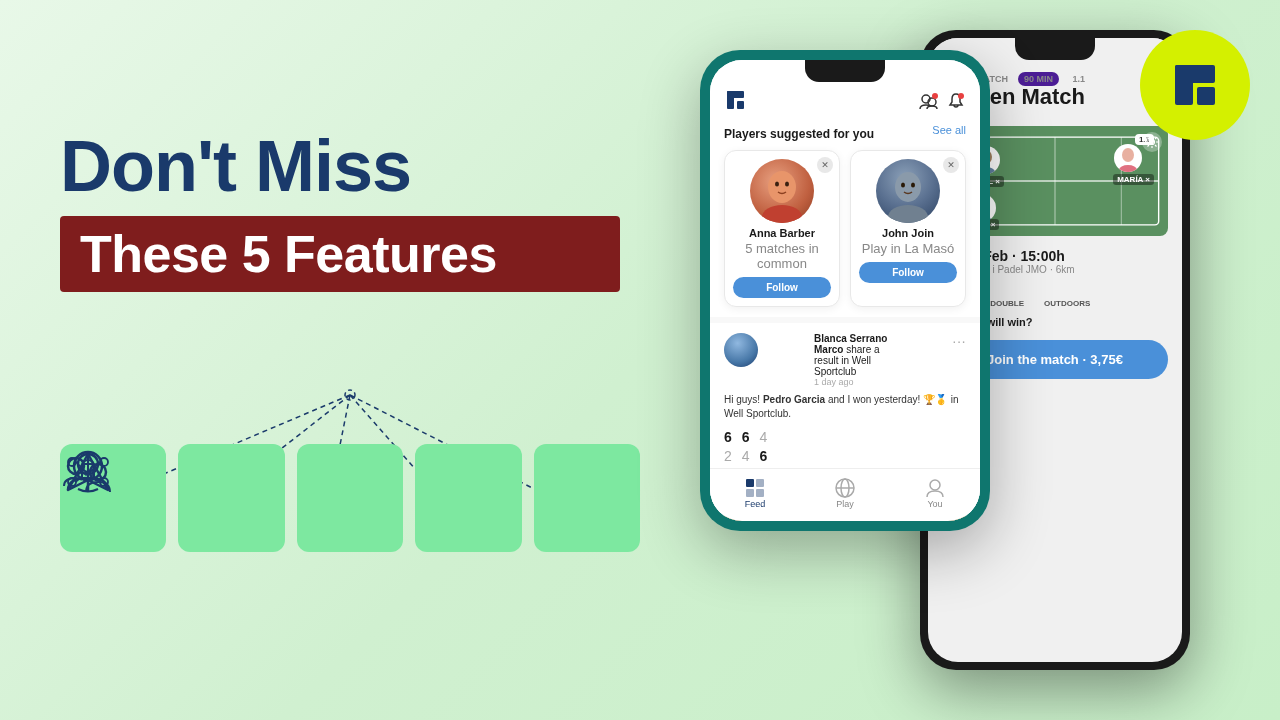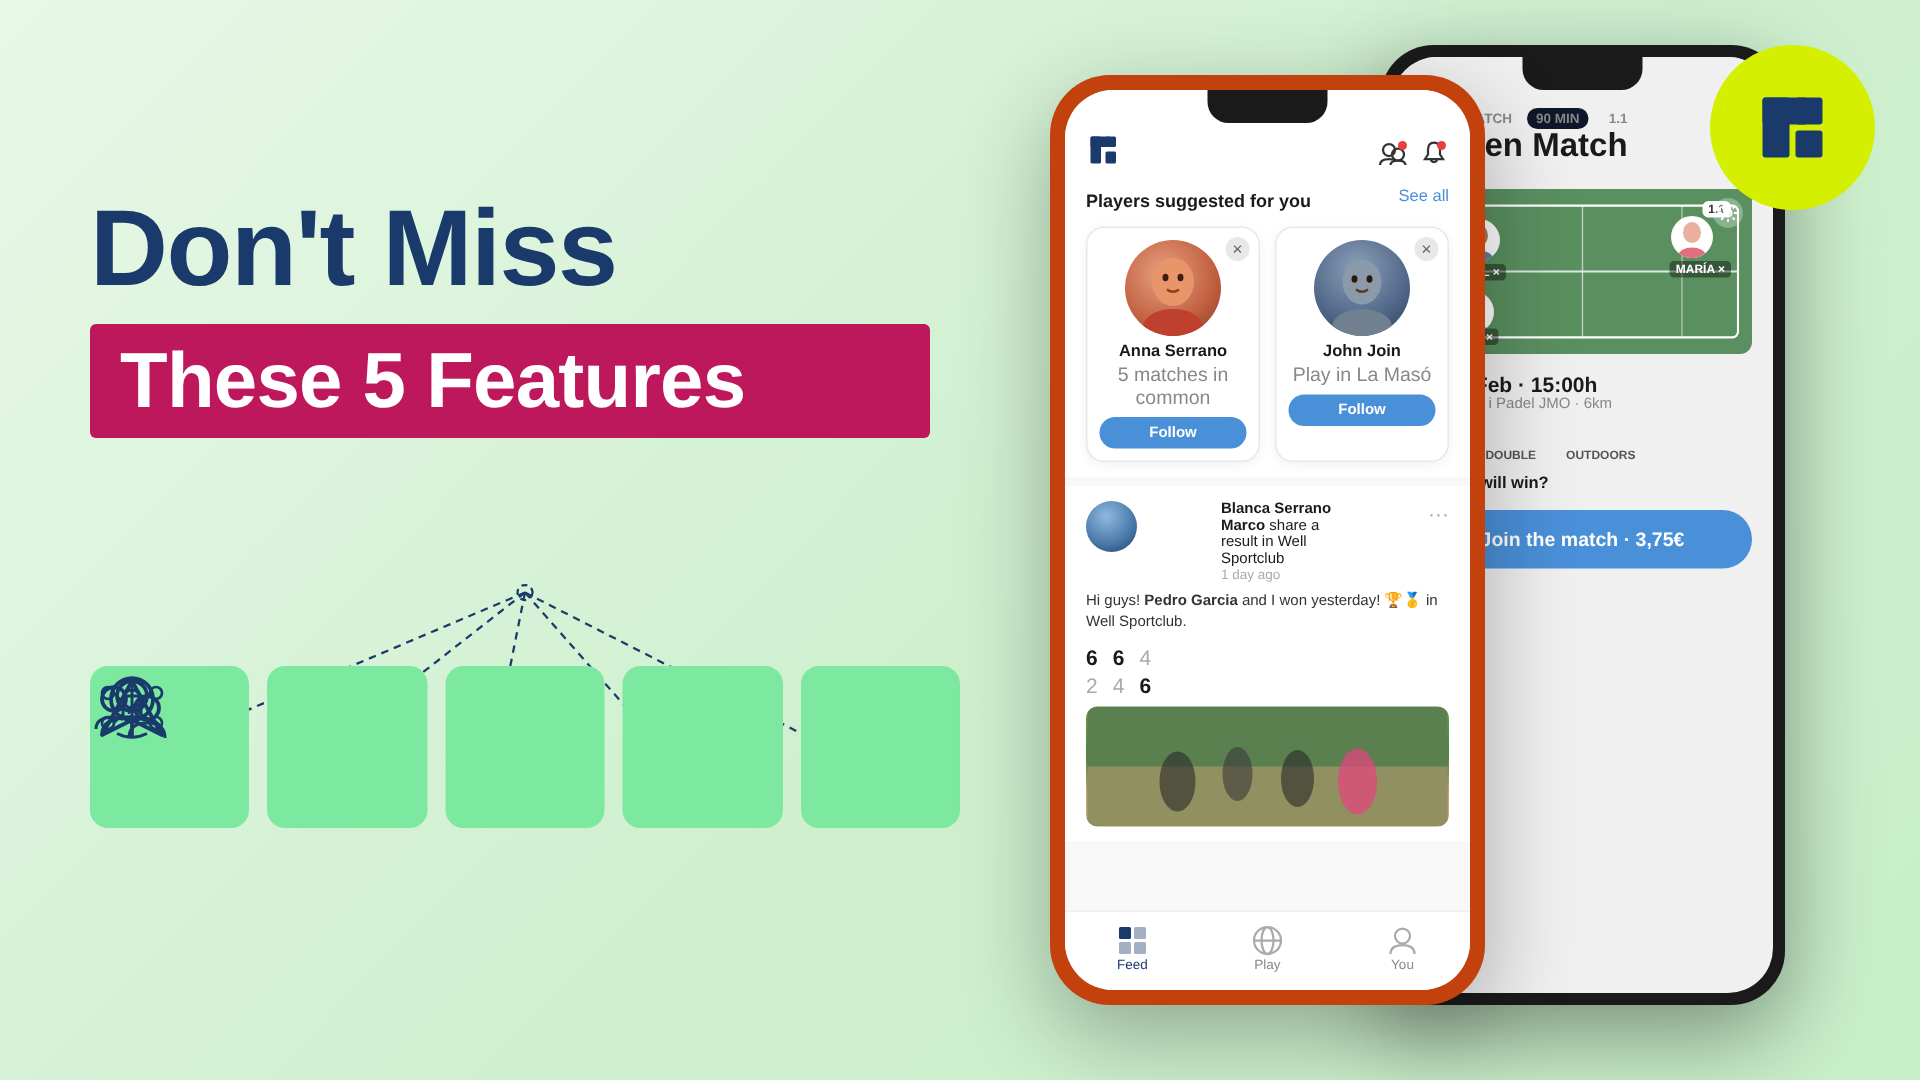--- a/index.html
+++ b/index.html
@@ -27,21 +27,21 @@
     .headline {
       font-size: 72px;
       font-weight: 900;
       color: #1a3a6b;
       line-height: 1.05;
       margin-bottom: 12px;
       letter-spacing: -1px;
     }
 
     .subheadline-wrapper {
-      background: #be185d;
+      background: #7f1d1d;
       display: inline-block;
       padding: 8px 20px;
       margin-bottom: 40px;
       border-radius: 4px;
     }
 
     .subheadline {
       font-size: 52px;
       font-weight: 900;
       color: #ffffff;
@@ -109,22 +109,22 @@
       justify-content: center;
       z-index: 20;
     }
 
     
     .phone1 {
       position: absolute;
       left: 20px;
       top: 50px;
       width: 290px;
-      height: 620px;
-      background: #c2410c;
+      height: 481px;
+      background: #0f766e;
       border-radius: 40px;
       padding: 10px;
       z-index: 10;
       box-shadow: 0 20px 60px rgba(0,0,0,0.3);
     }
 
     .phone1-screen {
       width: 100%;
       height: 100%;
       background: #f8f8f8;
@@ -629,21 +629,21 @@
           <div class="player-avatar anna-avatar">
             
             <svg width="64" height="64" viewBox="0 0 64 64">
               <ellipse cx="32" cy="28" rx="14" ry="16" fill="#e8956a"></ellipse>
               <ellipse cx="32" cy="58" rx="20" ry="12" fill="#c04030"></ellipse>
               <ellipse cx="27" cy="25" rx="2" ry="2.5" fill="#3a2010"></ellipse>
               <ellipse cx="37" cy="25" rx="2" ry="2.5" fill="#3a2010"></ellipse>
               <path d="M28 33 Q32 36 36 33" stroke="#8b4020" stroke-width="1.5" fill="none"></path>
             </svg>
           </div>
-          <div class="player-name">Anna Serrano</div>
+          <div class="player-name">Anna Barber</div>
           <div class="player-sub">5 matches in common</div>
           <button class="follow-btn">Follow</button>
         </div>
         <div class="player-card">
           <div class="player-close">✕</div>
           <div class="player-avatar john-avatar">
             <svg width="64" height="64" viewBox="0 0 64 64">
               <ellipse cx="32" cy="28" rx="13" ry="15" fill="#8a9aaa"></ellipse>
               <ellipse cx="32" cy="58" rx="20" ry="12" fill="#708090"></ellipse>
               <ellipse cx="27" cy="26" rx="2" ry="2.5" fill="#2a1a08"></ellipse>
@@ -734,21 +734,21 @@
   </div>
 
   <div class="phone2">
     <div class="phone2-screen">
       <div class="notch"></div>
 
       <div class="phone2-header">
         <div style="font-size:9px;font-weight:700;color:#888;text-transform:uppercase;padding-top:8px;">
           <span>RIVATE MATCH</span>
           &nbsp;&nbsp;
-          <span style="background:#0f172a;padding:2px 6px;border-radius:10px;">90 MIN</span>
+          <span style="background:#4c1d95;padding:2px 6px;border-radius:10px;">90 MIN</span>
           &nbsp;
           <span style="background:#f0f0f0;padding:2px 6px;border-radius:10px;">1.1</span>
         </div>
         <div class="open-match-title">
           <span style="color:#ccc;">O</span><span>Open Match</span>
         </div>
       </div>
 
       <div class="match-court">
         <svg width="100%" height="110" viewBox="0 0 242 110" class="court-lines">

